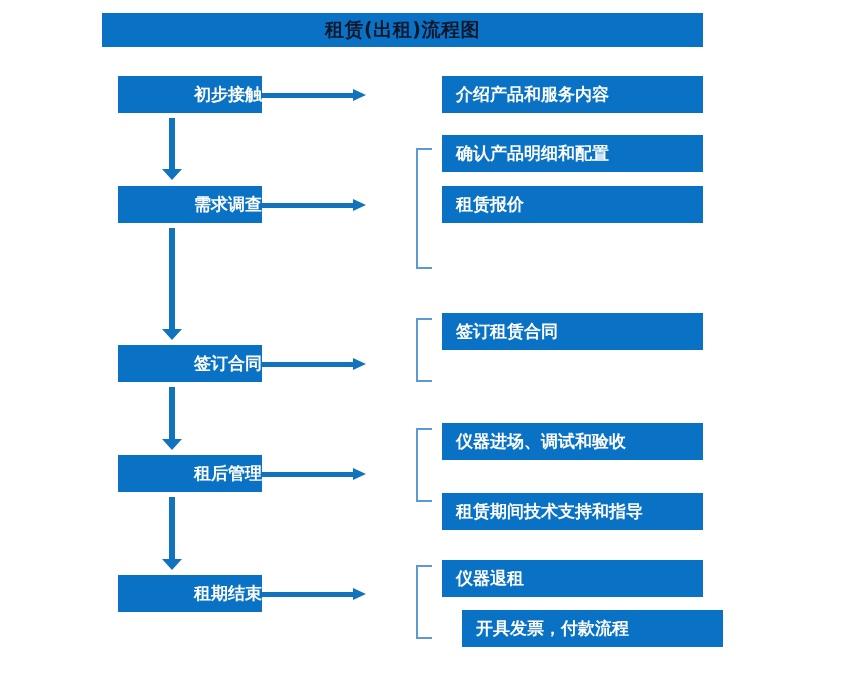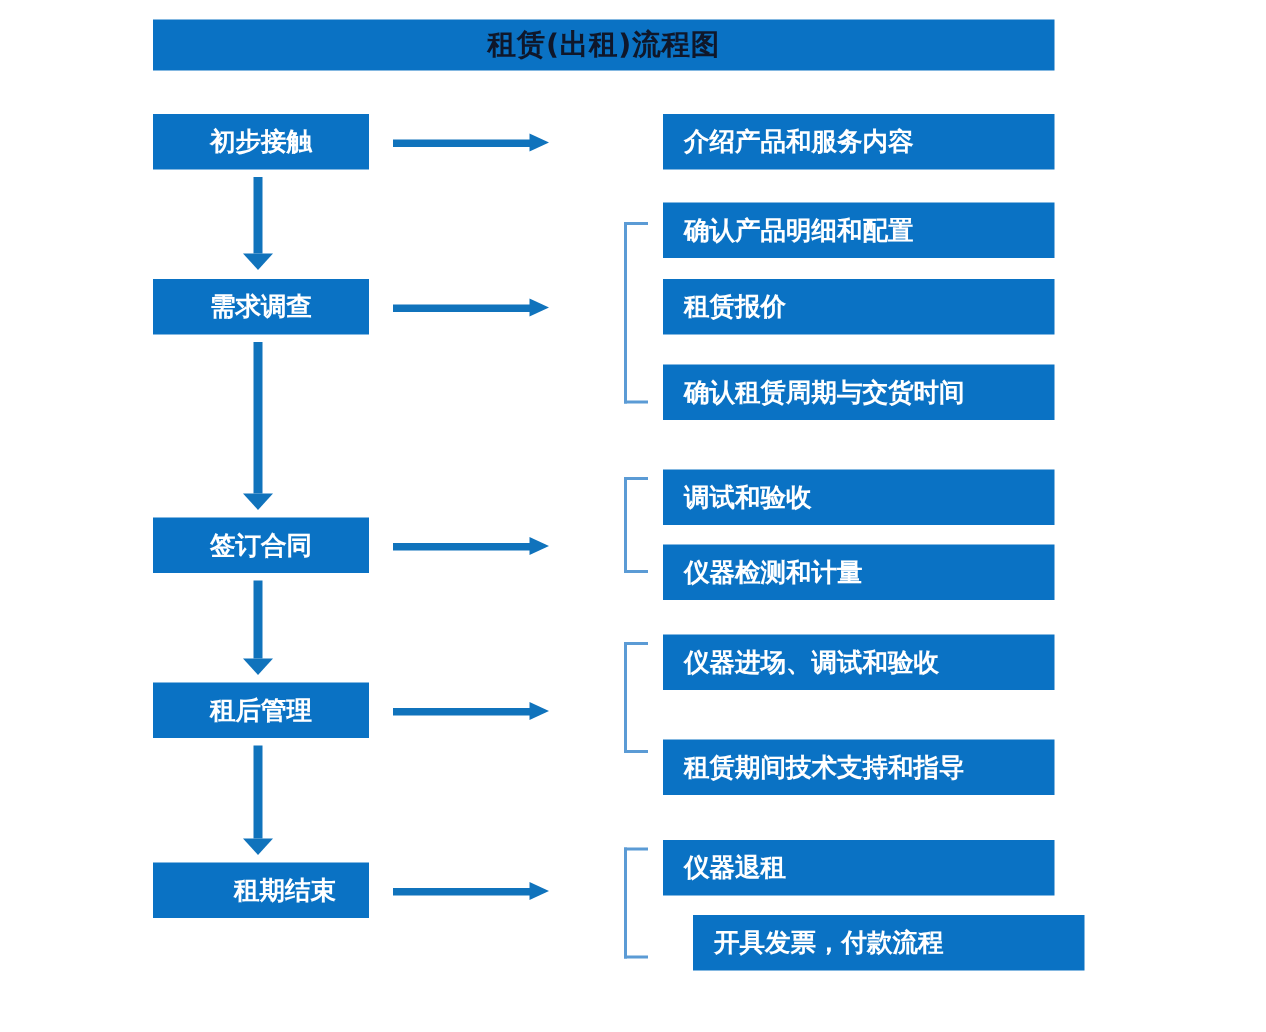--- a/index.html
+++ b/index.html
@@ -27,22 +27,22 @@
     background:#0A72C4;
     display:flex;align-items:center;
     height:37px;
     box-sizing:border-box;
   }
   .node .node-text{
     color:#ffffff;font-size:17px;font-weight:bold;
     white-space:nowrap;
   }
   .node.stage{
-    left:102px;width:144px;
-    justify-content:center;
+    left:118px;width:144px;
+    justify-content:flex-end;
   }
   .node.detail{
     left:442px;width:261px;
     padding-left:14px;
   }
 
   
   .v-arrow{position:absolute;left:160px;width:24px;}
   .v-arrow .shaft{
     position:absolute;left:9px;top:0;width:6px;
@@ -149,28 +149,22 @@
 
   <div class="node detail" style="top:76px;">
     <span class="node-text">介绍产品和服务内容</span>
   </div>
   <div class="node detail" style="top:135px;">
     <span class="node-text">确认产品明细和配置</span>
   </div>
   <div class="node detail" style="top:186px;">
     <span class="node-text">租赁报价</span>
   </div>
-  <div class="node detail" style="top:243px;">
-    <span class="node-text">确认租赁周期与交货时间</span>
-  </div>
   <div class="node detail" style="top:313px;">
-    <span class="node-text">调试和验收</span>
-  </div>
-  <div class="node detail" style="top:363px;">
-    <span class="node-text">仪器检测和计量</span>
+    <span class="node-text">签订租赁合同</span>
   </div>
   <div class="node detail" style="top:423px;">
     <span class="node-text">仪器进场、调试和验收</span>
   </div>
   <div class="node detail" style="top:493px;">
     <span class="node-text">租赁期间技术支持和指导</span>
   </div>
   <div class="node detail" style="top:560px;">
     <span class="node-text">仪器退租</span>
   </div>

